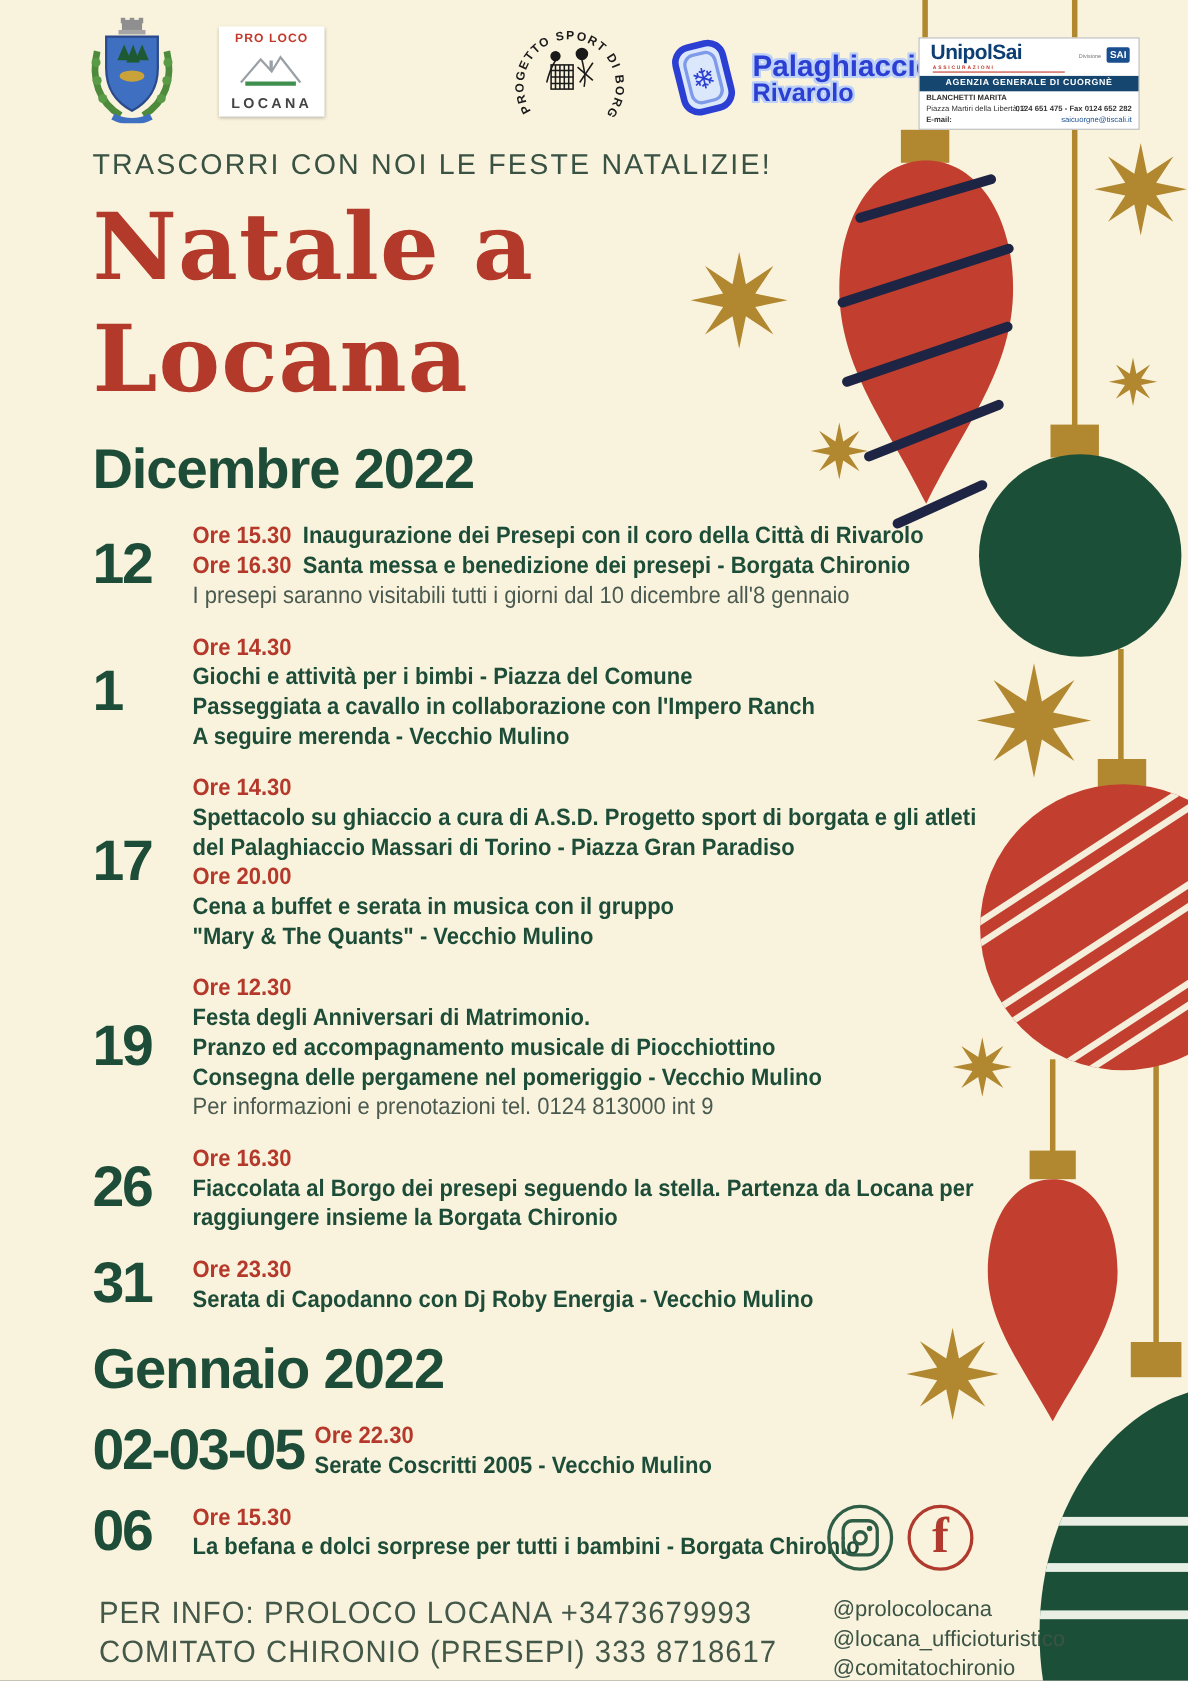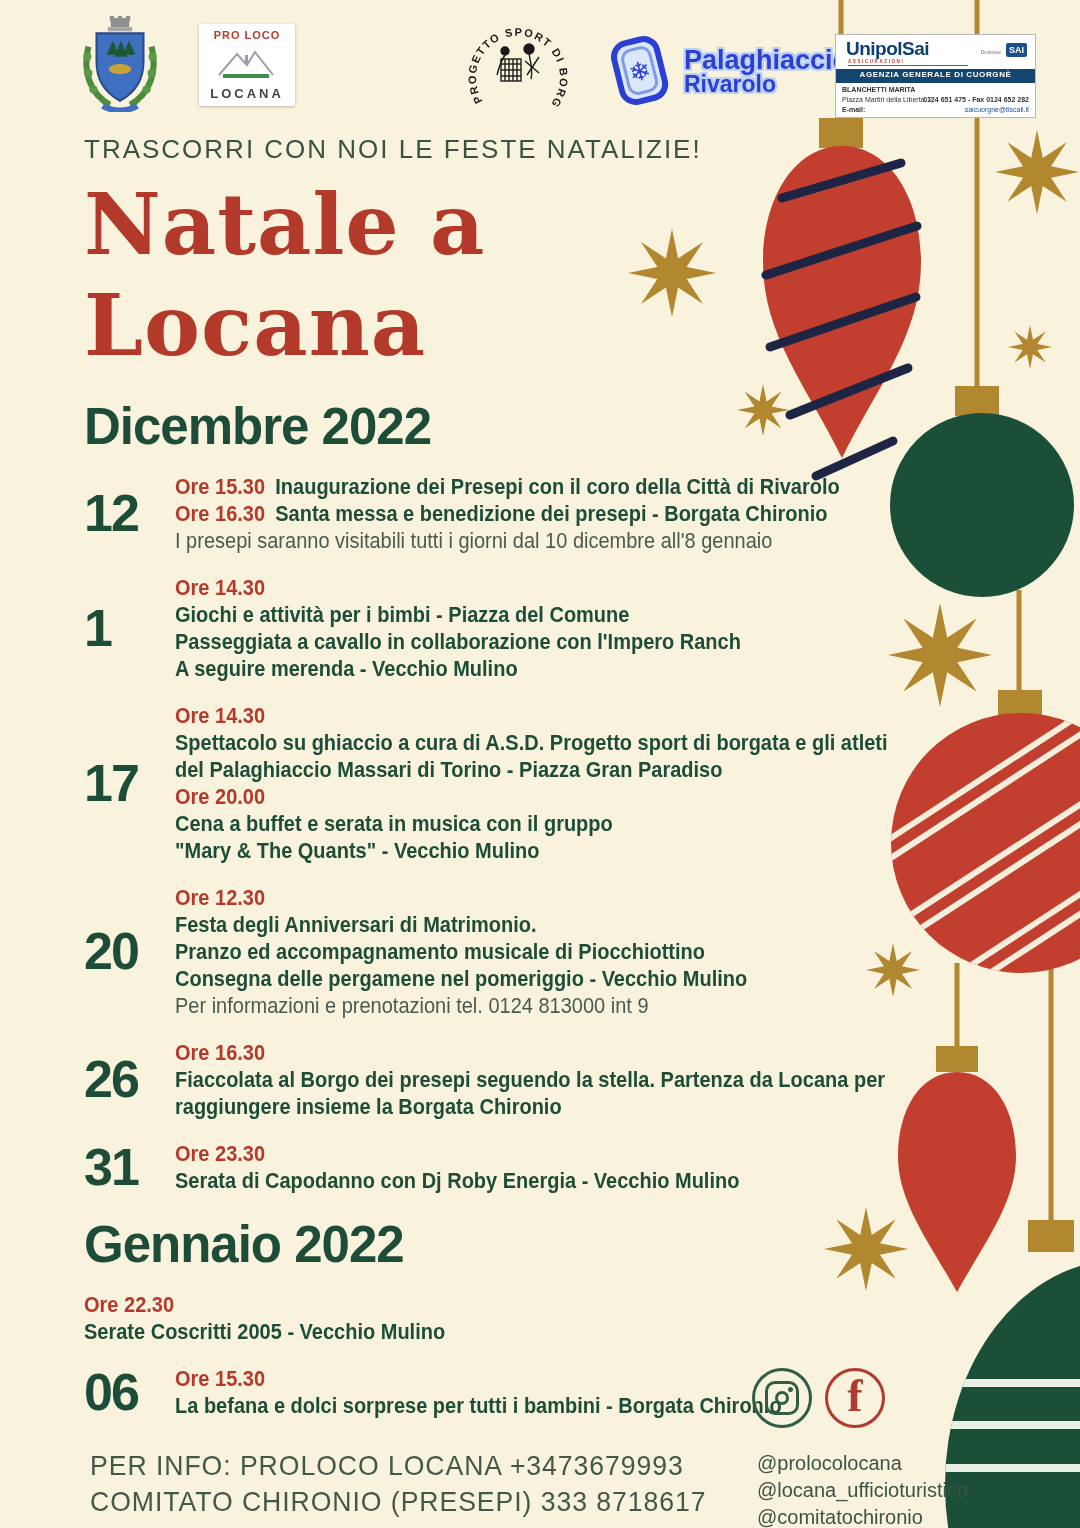--- a/index.html
+++ b/index.html
@@ -260,21 +260,21 @@
           <div class="event-content">
             <div class="line"><span class="time">Ore 14.30</span></div>
             <div class="line boldtext">Spettacolo su ghiaccio a cura di A.S.D. Progetto sport di borgata e gli atleti</div>
             <div class="line boldtext">del Palaghiaccio Massari di Torino - Piazza Gran Paradiso</div>
             <div class="line"><span class="time">Ore 20.00</span></div>
             <div class="line boldtext">Cena a buffet e serata in musica con il gruppo</div>
             <div class="line boldtext">"Mary &amp; The Quants" - Vecchio Mulino</div>
           </div>
         </div>
         <div class="event">
-          <div class="day">20</div>
+          <div class="day">19</div>
           <div class="event-content">
             <div class="line"><span class="time">Ore 12.30</span></div>
             <div class="line boldtext">Festa degli Anniversari di Matrimonio.</div>
             <div class="line boldtext">Pranzo ed accompagnamento musicale di Piocchiottino</div>
             <div class="line boldtext">Consegna delle pergamene nel pomeriggio - Vecchio Mulino</div>
             <div class="line note">Per informazioni e prenotazioni tel. 0124 813000 int 9</div>
           </div>
         </div>
         <div class="event">
           <div class="day">26</div>
@@ -286,20 +286,21 @@
         </div>
         <div class="event">
           <div class="day">31</div>
           <div class="event-content">
             <div class="line"><span class="time">Ore 23.30</span></div>
             <div class="line boldtext">Serata di Capodanno con Dj Roby Energia - Vecchio Mulino</div>
           </div>
         </div>
         <div class="section-heading">Gennaio 2022</div>
         <div class="event">
+          <div class="day">02-03-05</div>
           <div class="event-content">
             <div class="line"><span class="time">Ore 22.30</span></div>
             <div class="line boldtext">Serate Coscritti 2005 - Vecchio Mulino</div>
           </div>
         </div>
         <div class="event">
           <div class="day">06</div>
           <div class="event-content">
             <div class="line"><span class="time">Ore 15.30</span></div>
             <div class="line boldtext">La befana e dolci sorprese per tutti i bambini - Borgata Chironio</div>

